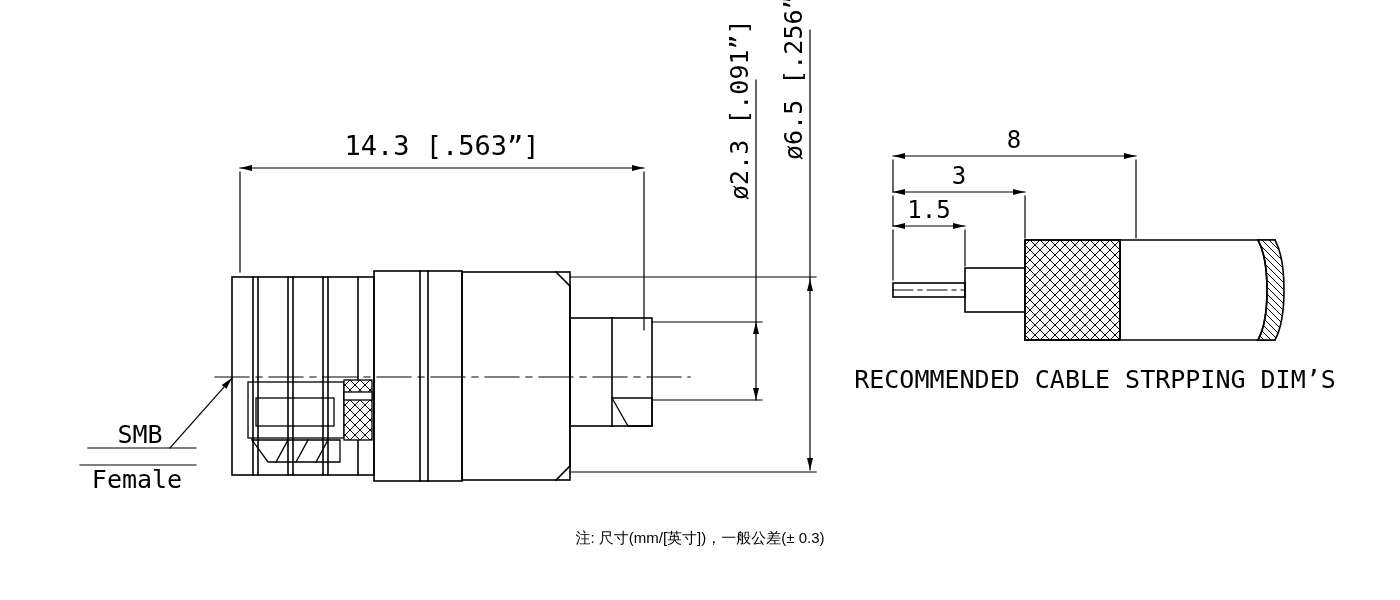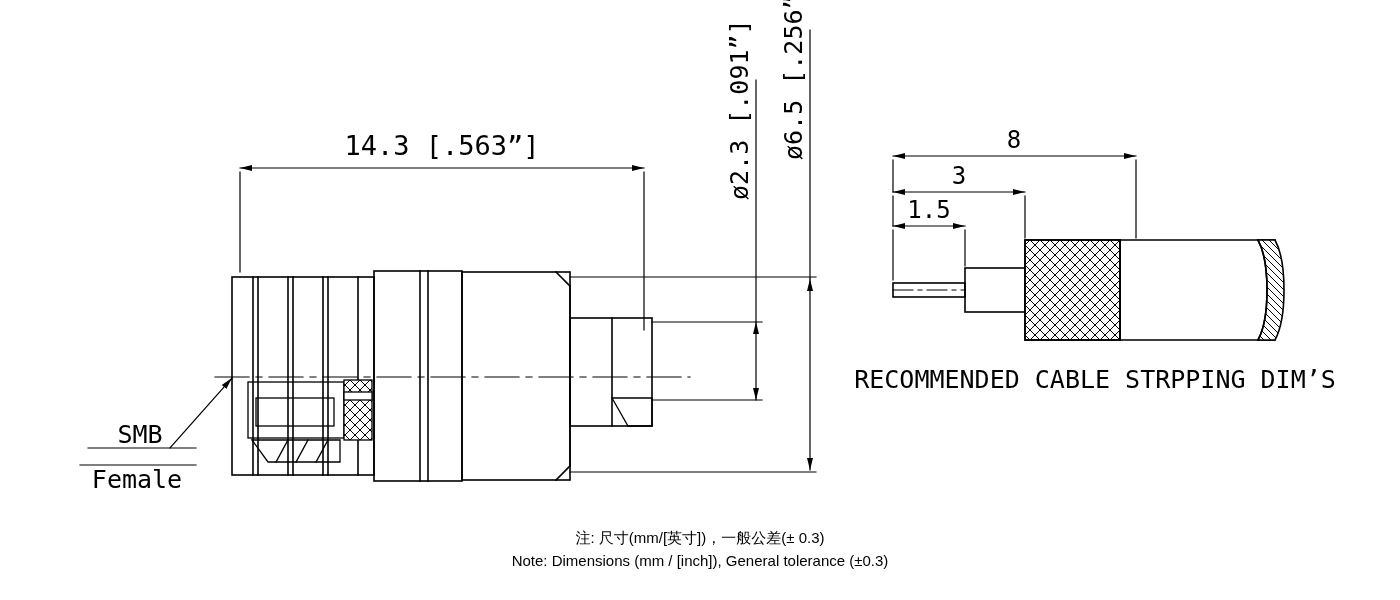--- a/index.html
+++ b/index.html
@@ -190,16 +190,15 @@
 
     <text class="mono-label" x="929" y="218" font-size="24" text-anchor="middle" fill="#000">1.5</text>
     <text class="mono-label" x="959" y="184" font-size="24" text-anchor="middle" fill="#000">3</text>
     <text class="mono-label" x="1014" y="148" font-size="24" text-anchor="middle" fill="#000">8</text>
 
     <text class="mono-label" x="1095" y="388" font-size="25" text-anchor="middle" fill="#000">RECOMMENDED CABLE STRPPING DIM’S</text>
   </svg>
 
   <div class="notes">
     <span class="note-line">注: 尺寸(mm/[英寸])，一般公差(± 0.3)</span>
-    <span class="note-line">Note: Dimensions (mm / [inch]), General tolerance (±0.3)</span>
   </div>
 
 </div>
 
 </body></html>

